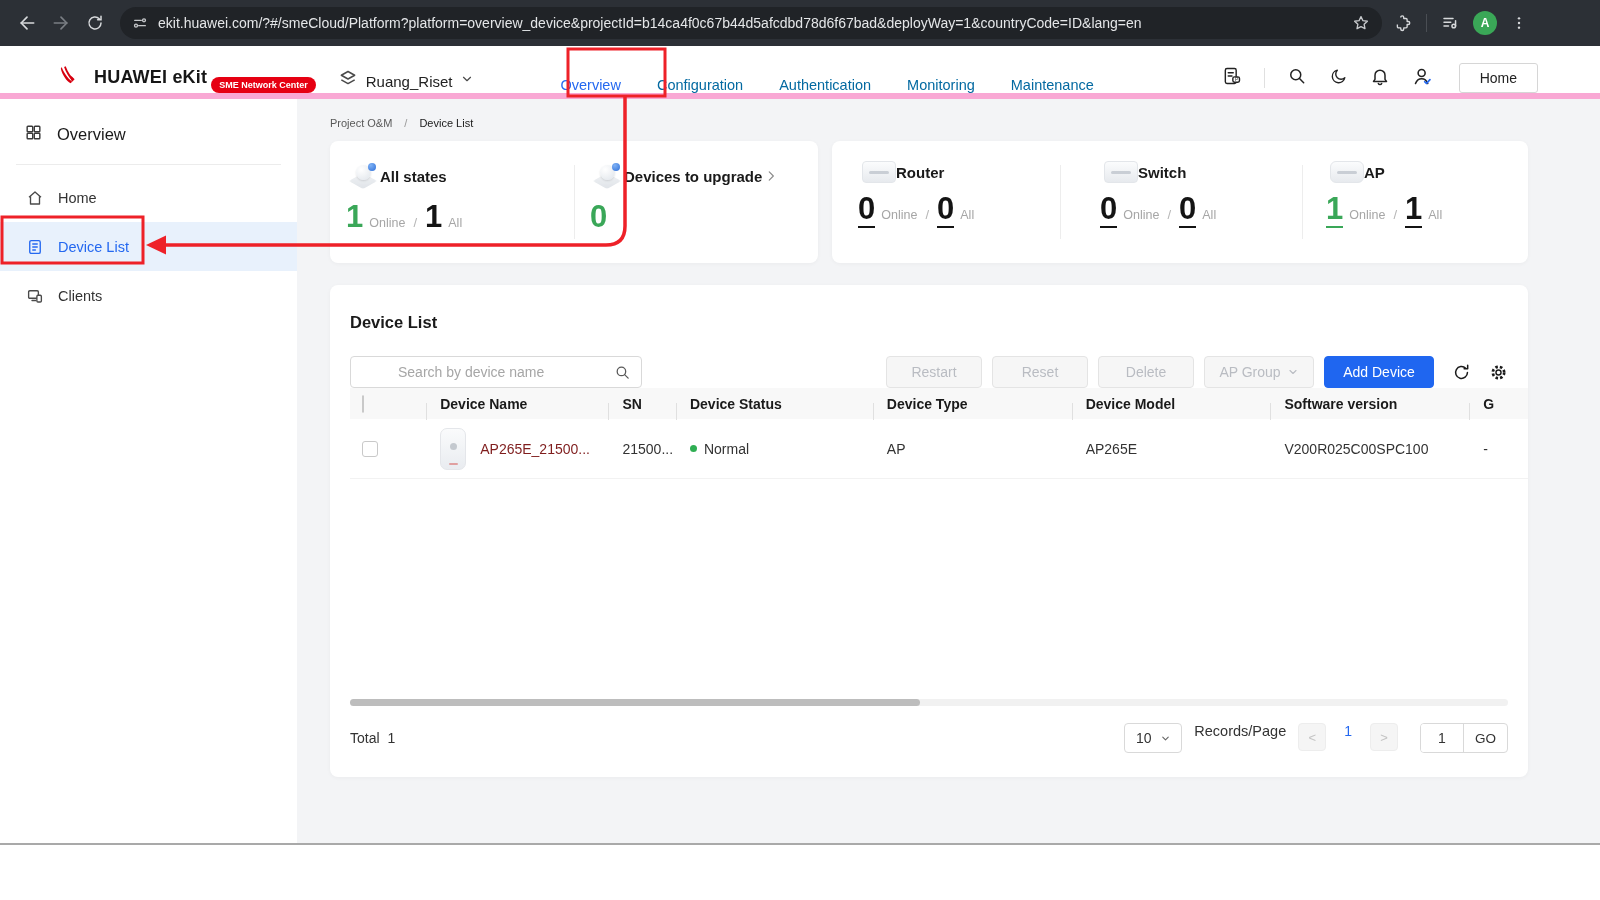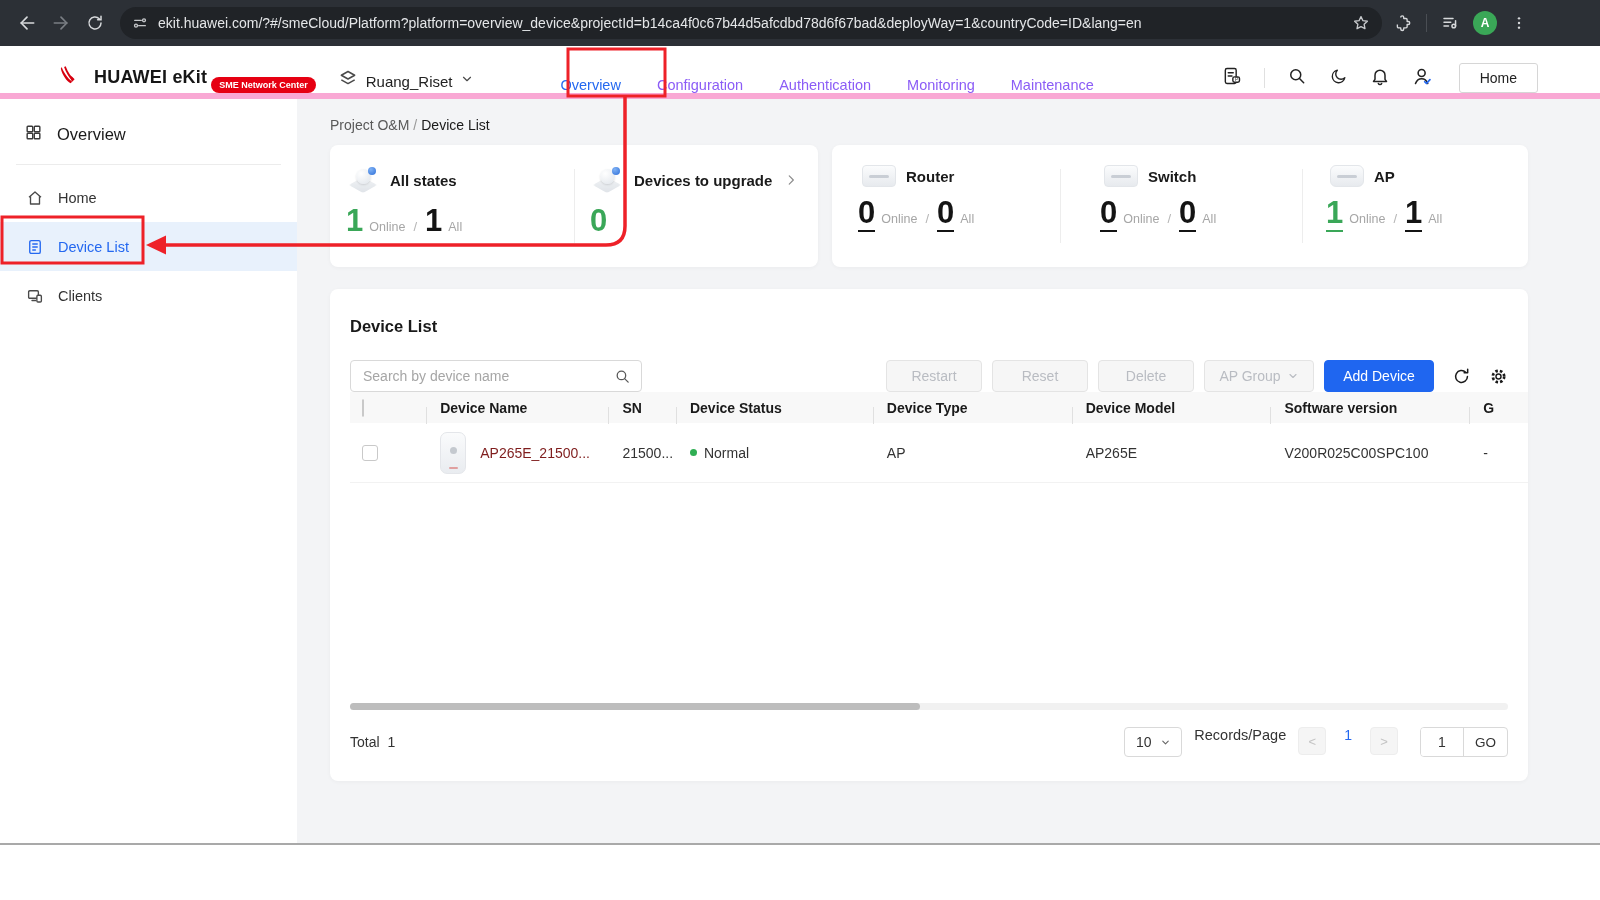--- a/index.html
+++ b/index.html
@@ -21,54 +21,54 @@
 
   
   .app-header { position:absolute; top:46px; left:0; width:1600px; height:53px; background:#fff; border-bottom:6px solid #f9a8d4; display:flex; align-items:flex-end; }
   .brand-wrap { display:flex; align-items:flex-start; margin-left:60px; position:relative; }
   .brand-logo { margin-top:4px; }
   .brand-name { font-size:18px; font-weight:bold; color:#161616; margin-left:8px; margin-top:6px; letter-spacing:0.2px; }
   .brand-badge { background:#e60012; color:#fff; font-size:9px; font-weight:bold; padding:3px 8px; border-radius:9px; margin-left:4px; margin-top:16px; white-space:nowrap; }
   .project-switch { display:flex; align-items:center; margin-left:22px; gap:8px; color:#333; }
   .project-name { font-size:15px; color:#222; }
   .main-nav { display:flex; align-items:center; gap:36px; margin-left:86px; }
-  .main-nav .nav-item { font-size:14.5px; color:#8b5cf6; cursor:pointer; }
+  .main-nav .nav-item { font-size:14.5px; color:#0369a1; cursor:pointer; }
   .main-nav .nav-item.active { color:#2468f0; }
   .header-right { margin-left:auto; display:flex; align-items:center; gap:22px; margin-right:62px; color:#222; }
   .hdr-sep { width:1px; height:20px; background:#e0e0e0; }
   .home-btn { border:1px solid #d6d6d6; border-radius:3px; background:#fff; font-size:14px; color:#222; padding:6px 20px; margin-left:4px; }
 
   
   .sidebar { position:absolute; top:99px; left:0; width:297px; height:744px; background:#fff; }
   .content { position:absolute; top:99px; left:297px; width:1303px; height:744px; background:#f3f4f6; padding:14px 72px 0 33px; }
   .window-bottom { position:absolute; top:843px; left:0; width:1600px; height:2px; background:#a9a9a9; }
 
   
   .sb-title { display:flex; align-items:center; gap:14px; padding:24px 0 18px 24px; font-size:16.5px; color:#1a1a1a; font-weight:500; }
   .sb-divider { height:1px; background:#ececec; margin:0 16px; }
   .sb-list { margin-top:8px; }
   .sb-item { height:49px; display:flex; align-items:center; gap:14px; padding-left:26px; font-size:14.5px; color:#333; cursor:pointer; }
   .sb-item .sb-icon { color:#4a4a4a; display:flex; }
   .sb-item.active { background:#e8f1fc; color:#2468f0; }
   .sb-item.active .sb-icon { color:#2468f0; }
 
   
-  .breadcrumb { display:flex; gap:4px; font-size:14px; padding:4px 0 12px 0; }
+  .breadcrumb { display:flex; gap:12px; font-size:11px; padding:4px 0 12px 0; }
   .bc-parent { color:#595959; }
   .bc-sep { color:#999; }
   .bc-current { color:#1a1a1a; }
 
   
   .cards-row { display:flex; gap:14px; }
   .card { background:#fff; border-radius:8px; height:122px; box-shadow:0 1px 4px rgba(0,0,0,0.04); display:flex; }
   .card-1 { width:488px; }
   .card-2 { width:696px; }
   .stat-block { flex:1; padding:20px 0 0 20px; position:relative; }
   .stat-block.div::before { content:""; position:absolute; left:0; top:24px; bottom:24px; width:1px; background:#ededed; }
-  .stat-head { display:flex; align-items:center; gap:10px; }
+  .stat-head { display:flex; align-items:center; }
   .stat-label { font-size:15px; font-weight:bold; color:#1a1a1a; }
   .stat-chevron { color:#8a8a8a; display:flex; margin-left:2px; }
   .stat-nums { display:flex; align-items:baseline; margin-top:10px; margin-left:-4px; }
   .big-num { font-size:31px; font-weight:bold; color:#141414; line-height:1; }
   .big-num.green { color:#3aa758; }
   .big-num.u { border-bottom:2px solid #141414; padding-bottom:2px; }
   .big-num.green.u { border-bottom-color:#3aa758; }
   .small-lab { font-size:12.5px; color:#a6a6a6; margin:0 8px 0 6px; }
   .num-sep { font-size:13px; color:#b5b5b5; margin-right:8px; }
   
@@ -78,21 +78,21 @@
   .cube-icon .dot { position:absolute; right:4px; top:2px; width:8px; height:8px; border-radius:50%; background:radial-gradient(circle at 35% 30%,#7fb2f5,#2f6fd8); }
   .dev-icon { width:34px; height:22px; flex:0 0 34px; border-radius:4px; background:linear-gradient(180deg,#fbfcfd,#e7eaee); border:1px solid #e3e6ea; position:relative; }
   .dev-icon::after { content:""; position:absolute; left:6px; right:6px; top:9px; height:3px; background:#c9ced5; border-radius:2px; }
   .dev-icon.ap { border-radius:6px; }
 
   
   .panel { margin-top:22px; background:#fff; border-radius:8px; width:1198px; height:492px; box-shadow:0 1px 4px rgba(0,0,0,0.04); padding:28px 20px 0 20px; position:relative; }
   .panel-title { font-size:16.5px; font-weight:bold; color:#1a1a1a; }
   .toolbar { display:flex; align-items:center; margin-top:24px; }
   .search-box { width:292px; height:32px; border:1px solid #d9d9d9; border-radius:4px; display:flex; align-items:center; padding:0 10px 0 12px; background:#fff; }
-  .search-box input { border:none; outline:none; flex:1; font-size:14px; color:#333; font-family:"Liberation Sans",sans-serif; background:transparent; }
+  .search-box input { border:none; outline:none; flex:1; font-size:14px; color:#333; font-family:"Liberation Sans",sans-serif; background:transparent;margin-left:35px; }
   .search-box input::placeholder { color:#a6a6a6; }
   .search-box .mag { color:#595959; display:flex; }
   .toolbar-btns { margin-left:auto; display:flex; align-items:center; gap:10px; }
   .btn { height:32px; border-radius:4px; font-size:14px; display:flex; align-items:center; justify-content:center; cursor:default; font-family:"Liberation Sans",sans-serif; }
   .btn.disabled { background:#f6f6f6; border:1px solid #e4e4e4; color:#b9bcc2; width:96px; }
   .btn.dropdown { width:110px; gap:6px; }
   .btn.primary { background:#1f66f0; border:1px solid #1f66f0; color:#fff; width:110px; cursor:pointer; }
   .tool-icon { color:#1a1a1a; display:flex; margin-left:8px; cursor:pointer; }
 
   

